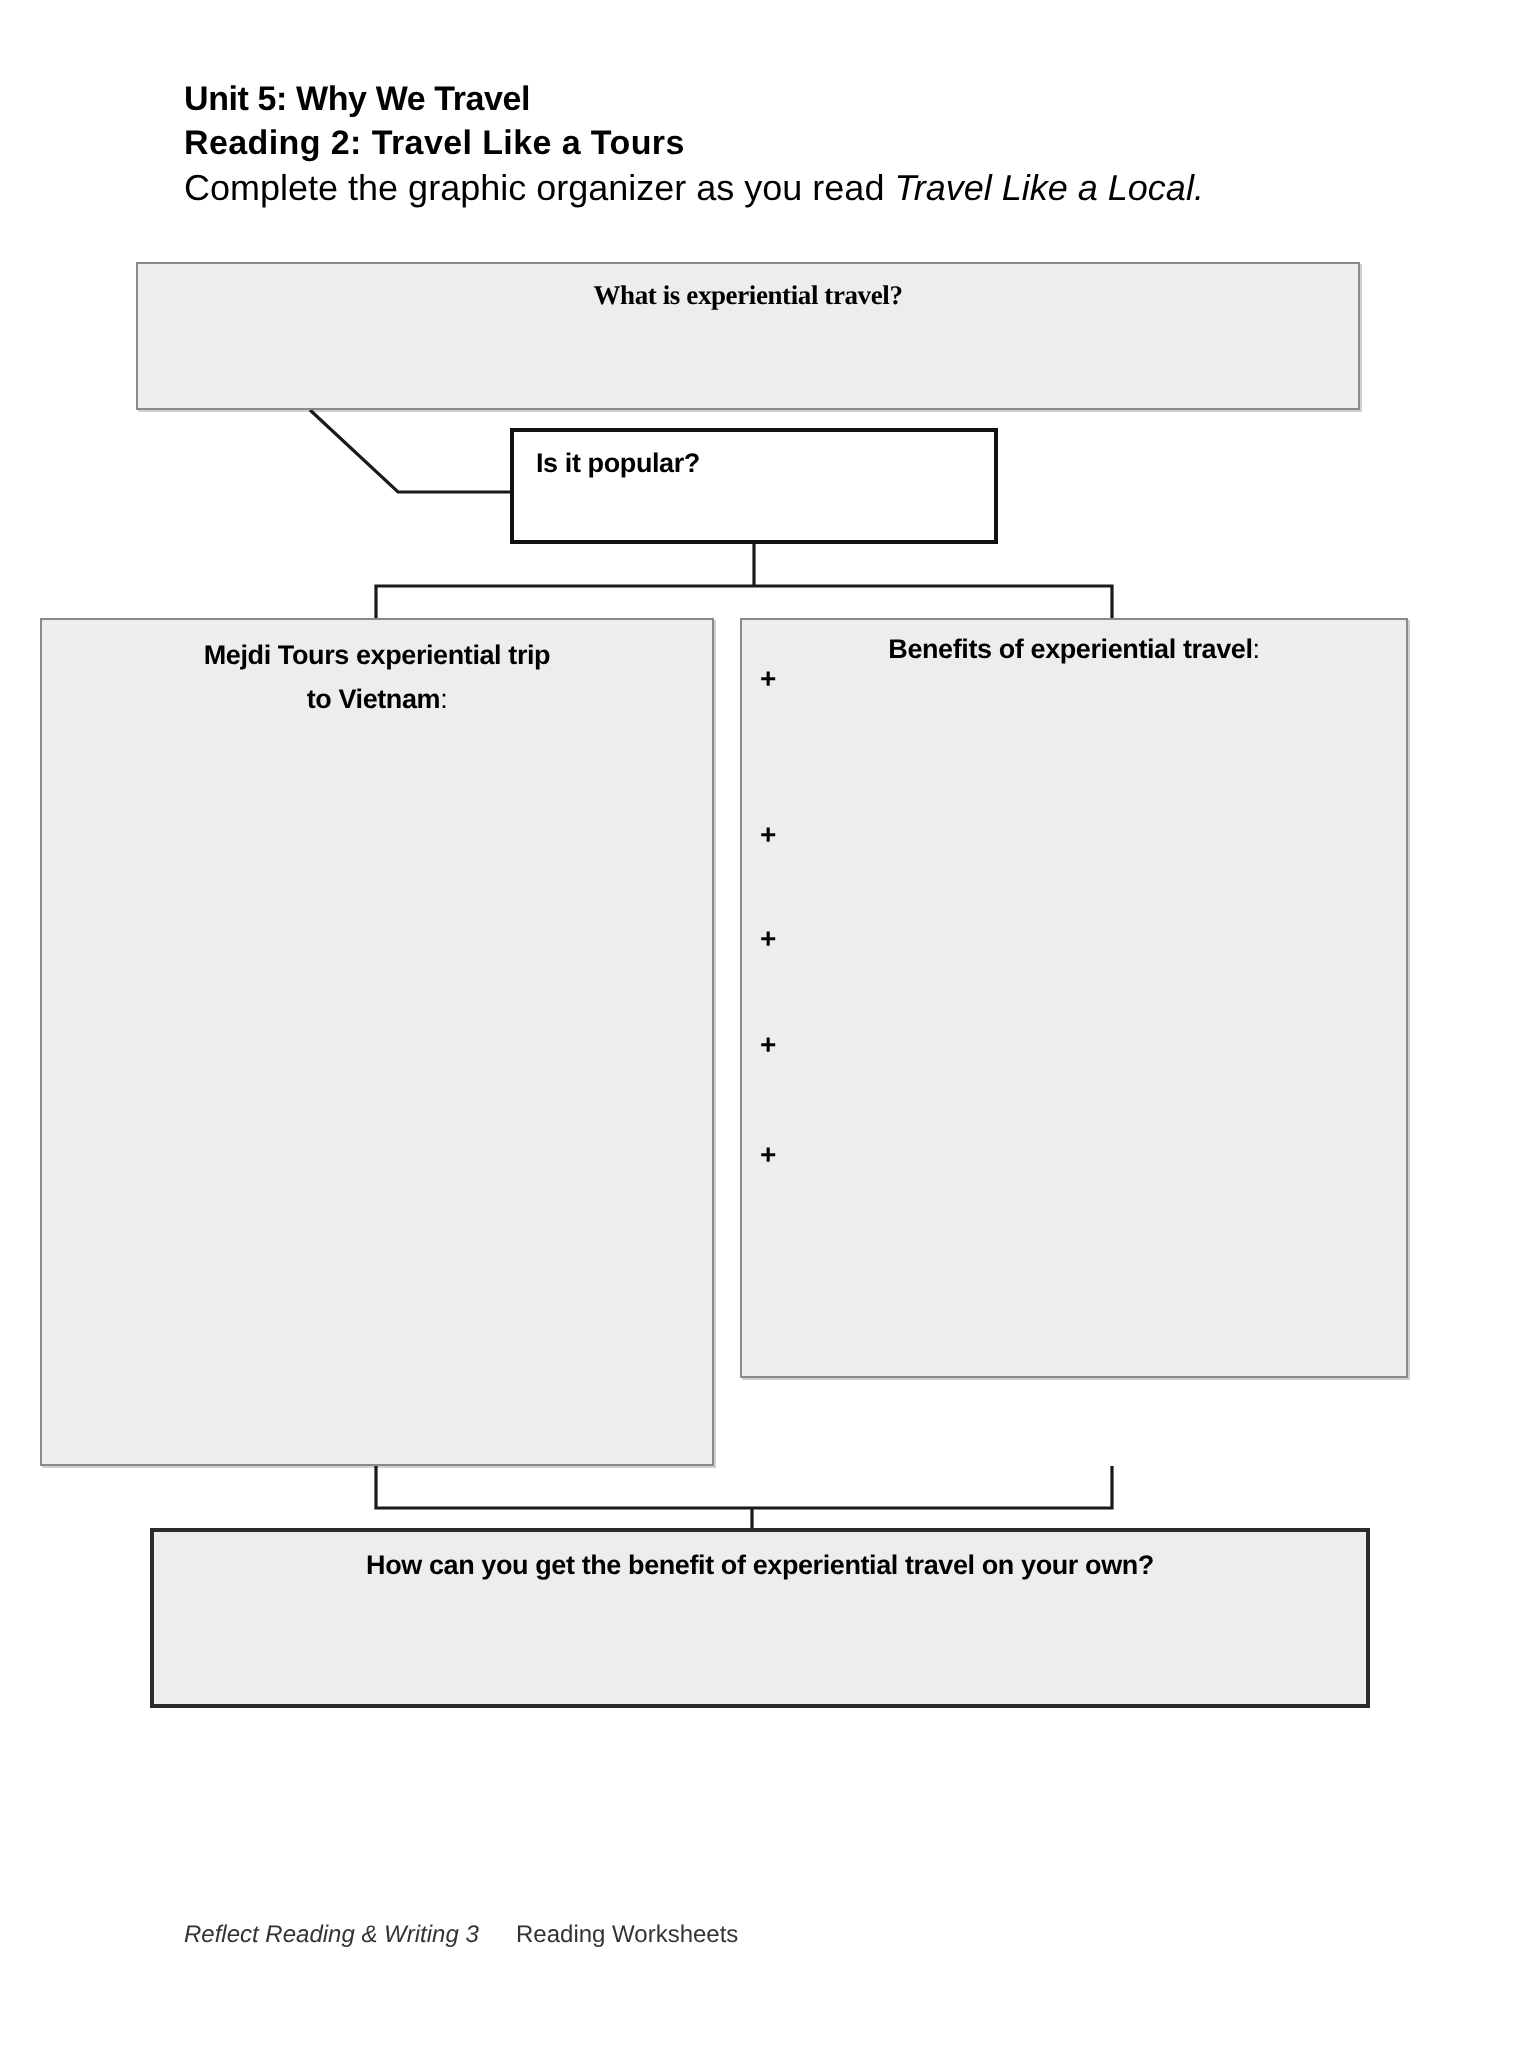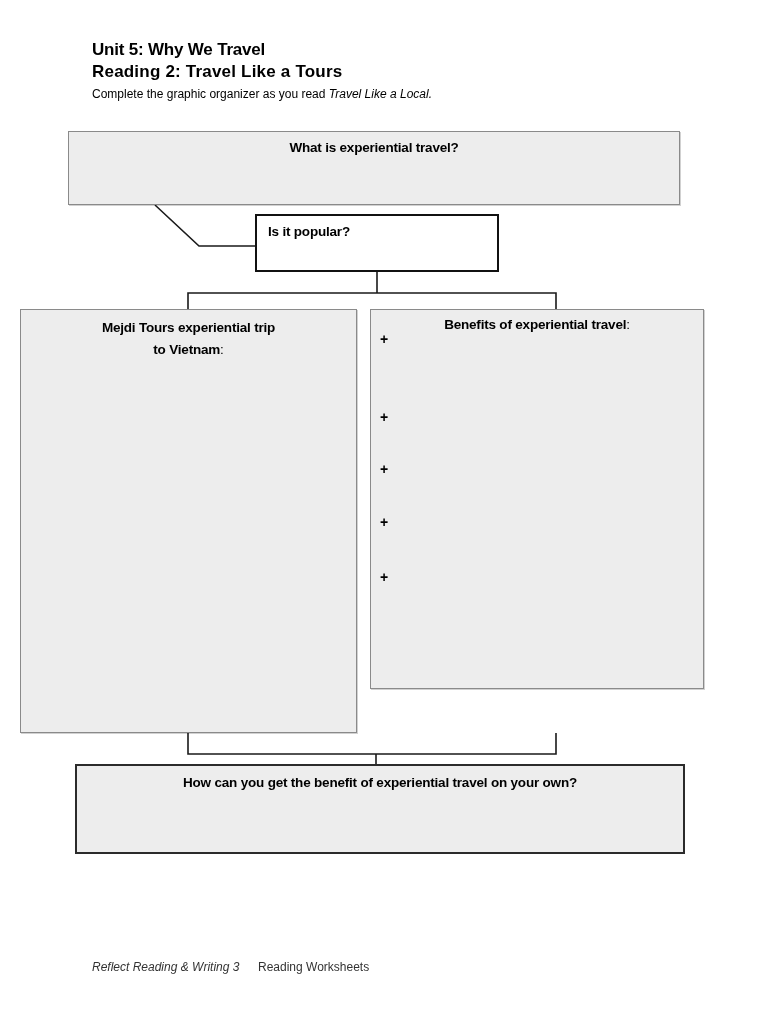--- a/index.html
+++ b/index.html
@@ -16,30 +16,30 @@
   .page{
     position:relative;
     width:768px;height:1024px;
     background:#ffffff;
     overflow:hidden;
   }
   
   .header{position:absolute;left:92px;top:40px;width:560px;}
   .unit-line{font-size:17px;font-weight:bold;line-height:19px;letter-spacing:-0.2px;}
   .reading-line{font-size:17px;font-weight:bold;line-height:25px;letter-spacing:0.2px;}
-  .instruction-line{font-size:12px;line-height:21px;}
+  .instruction-line{font-size:18px;line-height:21px;}
   .instruction-line .title-italic{font-style:italic;}
   
   .connectors{position:absolute;left:0;top:0;width:768px;height:1024px;pointer-events:none;}
   .connectors path{stroke:var(--line);stroke-width:1.6;fill:none;}
   
   .org-box{position:absolute;background:var(--box-fill);}
   .gray-box{border:1px solid var(--gray-border);box-shadow:1px 1px 0 rgba(0,0,0,0.18);}
   .top-box{left:68px;top:131px;width:612px;height:74px;}
-  .top-box .box-label{margin-top:8px;}
+  .top-box .box-label{margin-top:8px;font-family:Liberation Serif, serif;}
   .popular-box{left:255px;top:214px;width:244px;height:58px;background:#ffffff;border:2px solid #111111;}
   .popular-box .box-label{text-align:left;padding:8px 0 0 11px;}
   .left-box{left:20px;top:309px;width:337px;height:424px;}
   .left-box .box-label{margin-top:7px;line-height:22px;}
   .right-box{left:370px;top:309px;width:334px;height:380px;}
   .right-box .box-label{margin-top:7px;}
   .bottom-box{left:75px;top:764px;width:610px;height:90px;border:2px solid var(--dark-border);}
   .bottom-box .box-label{margin-top:9px;}
   .box-label{
     font-weight:bold;font-size:13.5px;letter-spacing:-0.2px;

